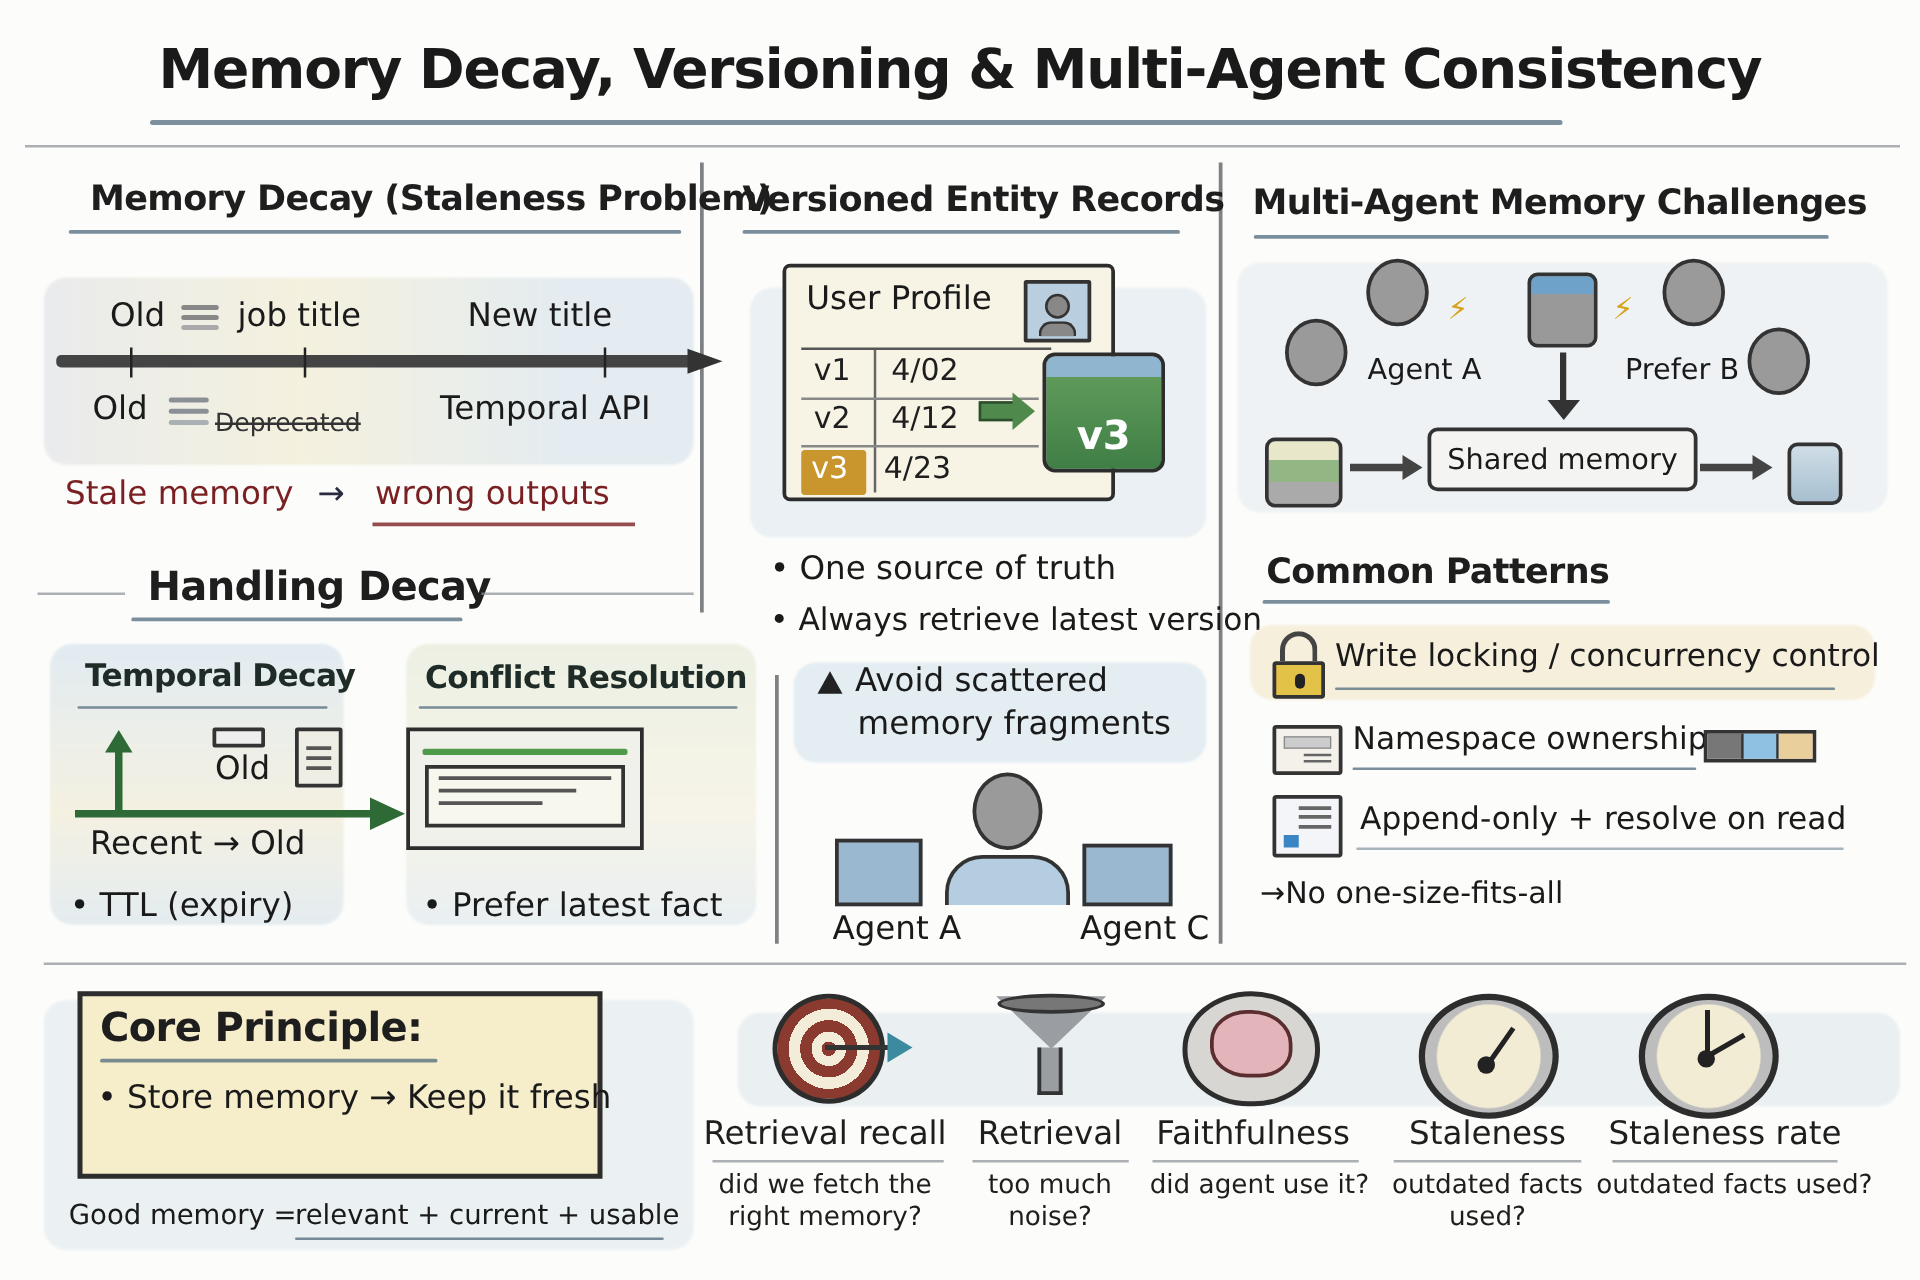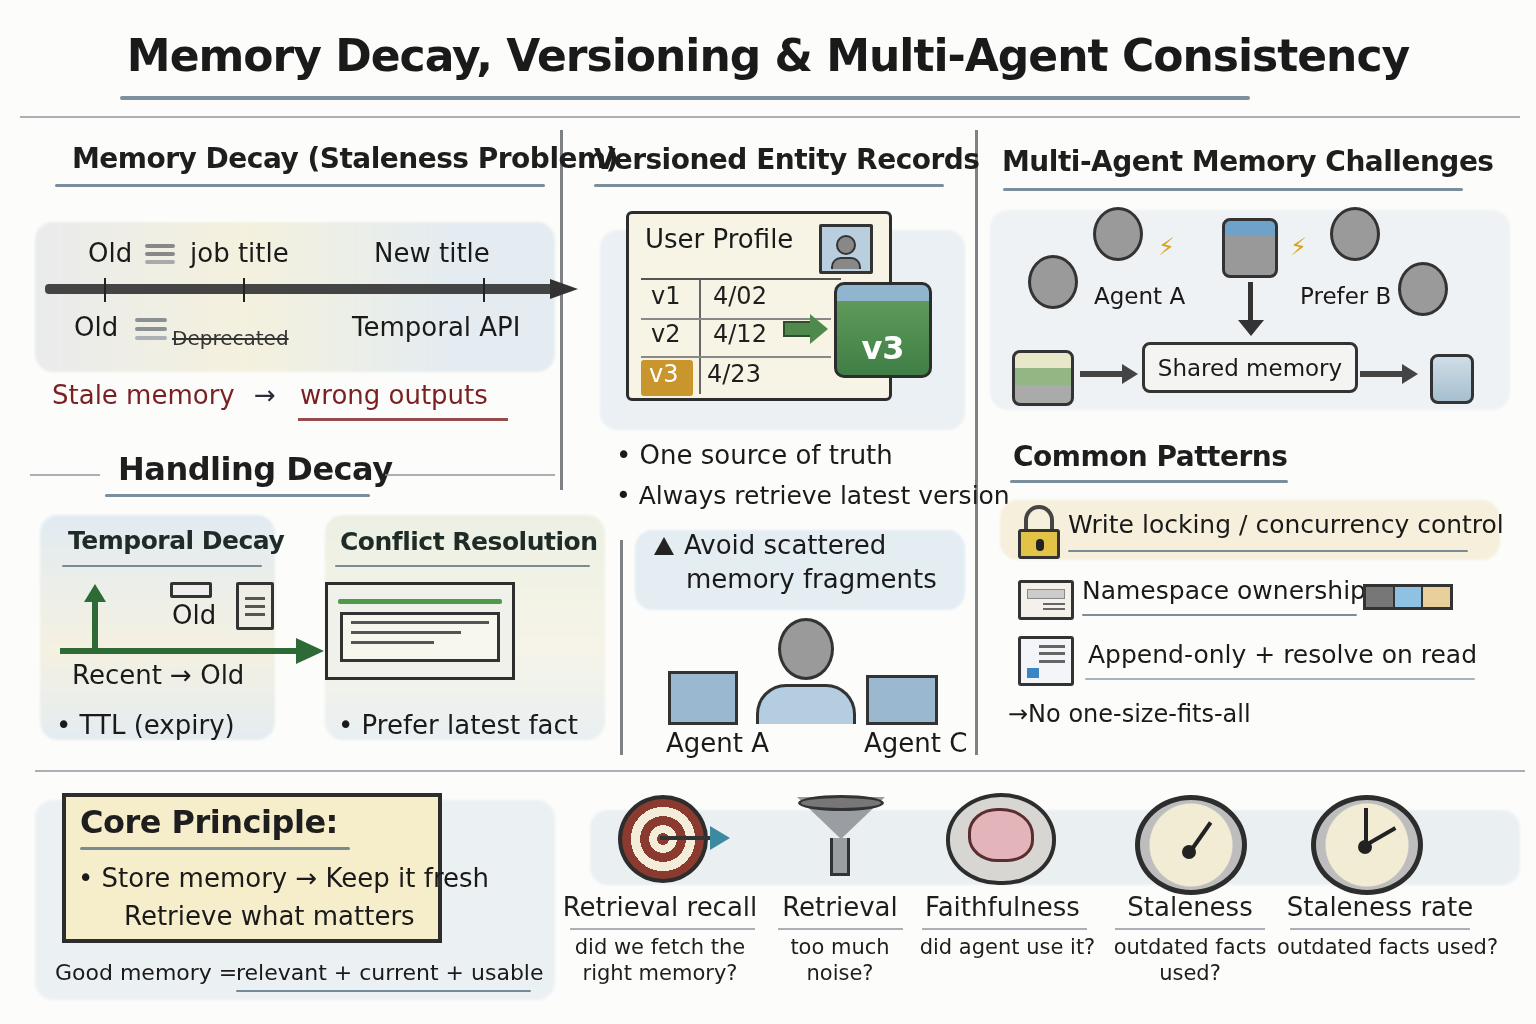--- a/index.html
+++ b/index.html
@@ -214,25 +214,24 @@
   <div style="margin:5px 6px 0 6px;width:12px;height:10px;background:#3a86c4;"></div>
 </div>
 <div class="abs txt" style="left:1088px;top:640px;font-size:25px;">Append-only + resolve on read</div>
 <div class="abs uline" style="left:1085px;top:678px;width:390px;height:2px;opacity:.5;"></div>
 
 <div class="abs txt" style="left:1008px;top:700px;font-size:24px;">→No one-size-fits-all</div>
 
 <div class="abs hr" style="left:35px;top:770px;width:1490px;"></div>
 
 <div class="abs wash" style="left:35px;top:800px;width:520px;height:200px;background:#dbe6ee;opacity:.5;"></div>
-<div class="abs" style="left:62px;top:793px;width:380px;height:150px;border:4px solid #2d2d2d;background:#f6eecb;">
+<div class="abs" style="left:62px;top:793px;width:420px;height:150px;border:4px solid #2d2d2d;background:#f6eecb;">
   <div class="abs h2" style="left:14px;top:6px;font-size:32px;">Core Principle:</div>
   <div class="abs uline" style="left:14px;top:50px;width:270px;"></div>
   <div class="abs txt" style="left:12px;top:66px;">• Store memory → Keep it fresh</div>
-  <div class="abs txt" style="left:58px;top:104px;">Retrieve what matters</div>
 </div>
 <div class="abs txt-sm" style="left:55px;top:960px;font-size:22px;">Good memory =</div>
 <div class="abs txt-sm" style="left:236px;top:960px;font-size:22px;">relevant + current + usable</div>
 <div class="abs uline" style="left:236px;top:990px;width:295px;height:2px;"></div>
 
 <div class="abs wash" style="left:590px;top:810px;width:930px;height:75px;background:#dfe8ee;opacity:.6;"></div>
 
 <div class="abs" style="left:618px;top:795px;width:90px;height:88px;border-radius:50%;border:4px solid #2d2d2d;background:radial-gradient(circle,#8a3a2e 0 10%,#f2ecd8 10% 24%,#8a3a2e 24% 40%,#f2ecd8 40% 56%,#8a3a2e 56%);"></div>
 <div class="abs" style="left:660px;top:836px;width:60px;height:4px;background:#333;"></div>
 <div class="abs" style="left:710px;top:826px;width:0;height:0;border-left:20px solid #3c8aa0;border-top:12px solid transparent;border-bottom:12px solid transparent;"></div>

